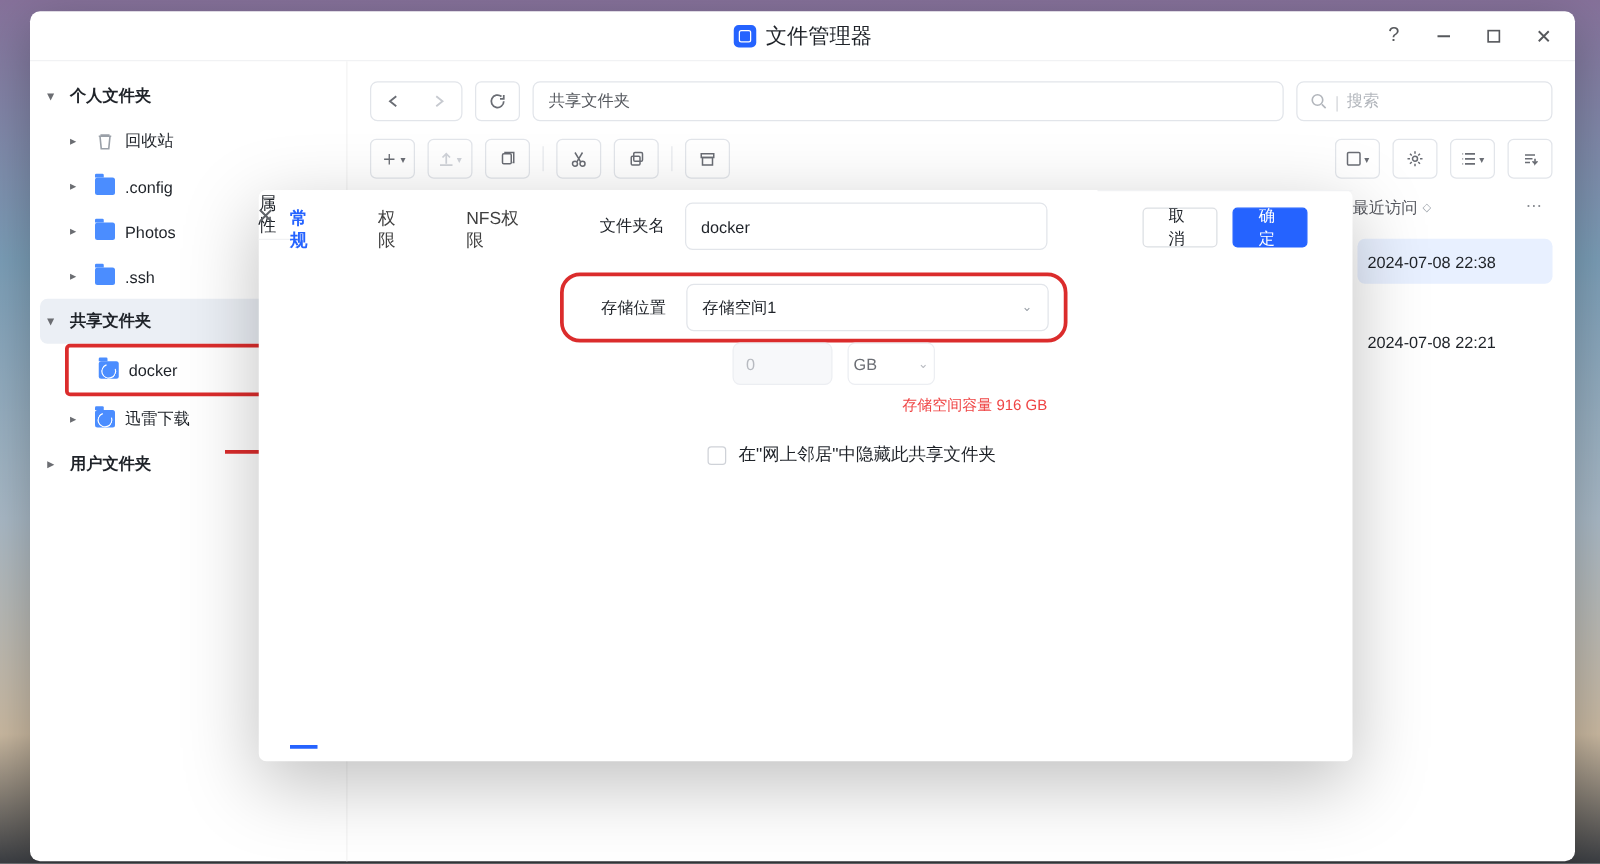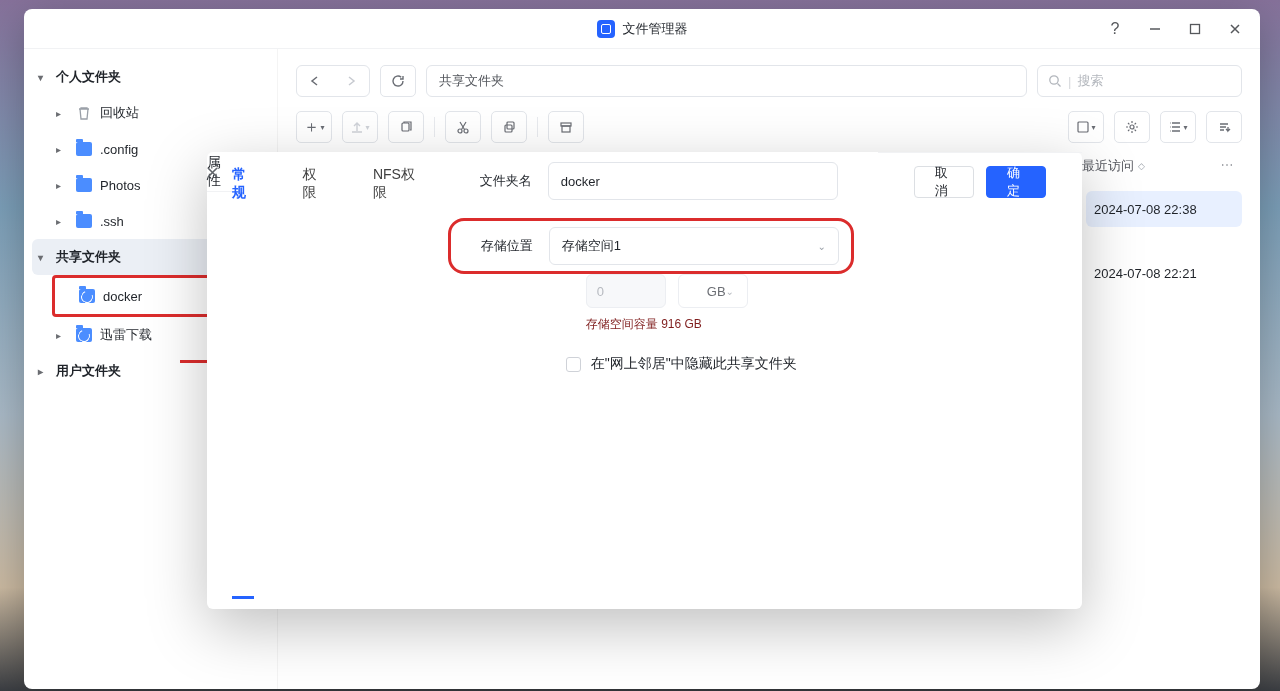--- a/index.html
+++ b/index.html
@@ -1,19 +1,19 @@
 <!DOCTYPE html>
 <html><head>
   <meta charset="utf-8">
   <style>
     * { margin:0; padding:0; box-sizing:border-box; font-family:-apple-system,"PingFang SC","Microsoft YaHei",sans-serif; }
     body { width:1280px; height:691px; background:linear-gradient(180deg,#86719a 0%,#7a9db6 30%,#a8b8c5 60%,#c9b8a0 85%,#3a3d42 100%); overflow:hidden; position:relative; }
     .window { position:absolute; top:9px; left:24px; width:1236px; height:680px; background:#fff; border-radius:8px; box-shadow:0 10px 40px rgba(0,0,0,.25); display:flex; flex-direction:column; }
     .titlebar { height:40px; display:flex; align-items:center; justify-content:center; border-bottom:1px solid #f1f2f4; position:relative; }
-    .titlebar-center { display:flex; align-items:center; gap:8px; font-size:13px; color:#1f2329; font-weight:500; }
+    .titlebar-center { display:flex; align-items:center; gap:8px; font-size:17px; color:#1f2329; font-weight:500; }
     .logo { width:18px; height:18px; background:#2563ff; border-radius:4px; display:flex; align-items:center; justify-content:center; }
     .logo::before { content:""; width:8px; height:8px; border:1.5px solid #fff; border-radius:2px; }
     .win-controls { position:absolute; right:6px; top:0; height:100%; display:flex; align-items:center; gap:2px; }
     .win-btn { width:38px; height:34px; display:flex; align-items:center; justify-content:center; color:#56585c; border-radius:4px; cursor:pointer; }
     .body { flex:1; display:flex; min-height:0; }
     .sidebar { width:254px; padding:10px 8px; overflow:auto; font-size:13px; border-right:1px solid #f4f4f4; }
     .tree-row { display:flex; align-items:center; height:36px; padding-left:6px; border-radius:6px; cursor:pointer; color:#1f2329; }
     .tree-row.selected { background:#ebeff5; }
     .tree-row .caret { width:18px; color:#6b6d72; font-size:10px; }
     .tree-row .ficon { width:20px; display:flex; justify-content:center; margin-right:6px; }
@@ -50,22 +50,22 @@
     .form-row { display:flex; align-items:center; margin-bottom:18px; }
     .form-label { width:90px; text-align:right; padding-right:16px; color:#1f2329; }
     .form-ctrl { flex:0 0 290px; }
     .input { width:100%; height:38px; border:1px solid #e2e5ea; border-radius:6px; padding:0 12px; font-size:13px; color:#1f2329; }
     .select { width:100%; height:38px; border:1px solid #e2e5ea; border-radius:6px; padding:0 12px; font-size:13px; color:#1f2329; display:flex; align-items:center; justify-content:space-between; cursor:pointer; }
     .highlight-store { border:3px solid #db2c2c; padding:6px 8px; border-radius:16px; margin-left:-10px; margin-right:-16px; }
     .check-row { display:flex; align-items:center; gap:10px; margin:0 0 14px 108px; font-size:14px; color:#1f2329; }
     .checkbox { width:15px; height:15px; border:1px solid #cfd2d8; border-radius:3px; }
     .quota { display:flex; gap:12px; margin-left:128px; margin-bottom:8px; align-items:center; }
     .quota .num { width:80px; height:34px; border:1px solid #eceef2; background:#f7f8fa; border-radius:6px; display:flex; align-items:center; padding:0 10px; color:#b7bac0; }
-    .quota .unit { width:70px; height:34px; border:1px solid #eceef2; border-radius:6px; display:flex; align-items:center; justify-content:space-between; padding:0 28px; color:#6b6e74; }
-    .hint { margin-left:128px; font-size:12px; color:#7f1d1d; margin-bottom:22px; }
+    .quota .unit { width:70px; height:34px; border:1px solid #eceef2; border-radius:6px; display:flex; align-items:center; justify-content:space-between; padding:0 4px; color:#6b6e74; }
+    .hint { margin-left:128px; font-size:12px; color:#ef4444; margin-bottom:22px;text-align:right; }
     .dlg-footer { height:58px; border-top:1px solid #f1f2f4; display:flex; justify-content:flex-end; align-items:center; gap:12px; padding:0 36px; }
     .btn { height:32px; padding:0 20px; border-radius:4px; font-size:13px; cursor:pointer; display:flex; align-items:center; }
     .btn-default { background:#fff; border:1px solid #dcdfe3; color:#1f2329; }
     .btn-primary { background:#2563ff; color:#fff; border:1px solid #2563ff; }
     
     .arrow { position:absolute; top:360px; left:180px; width:360px; height:3px; background:#db2c2c; }
     .arrow::after { content:""; position:absolute; right:-2px; top:-6px; border:8px solid transparent; border-left-color:#db2c2c; }
   </style>
 </head>
 <body>

